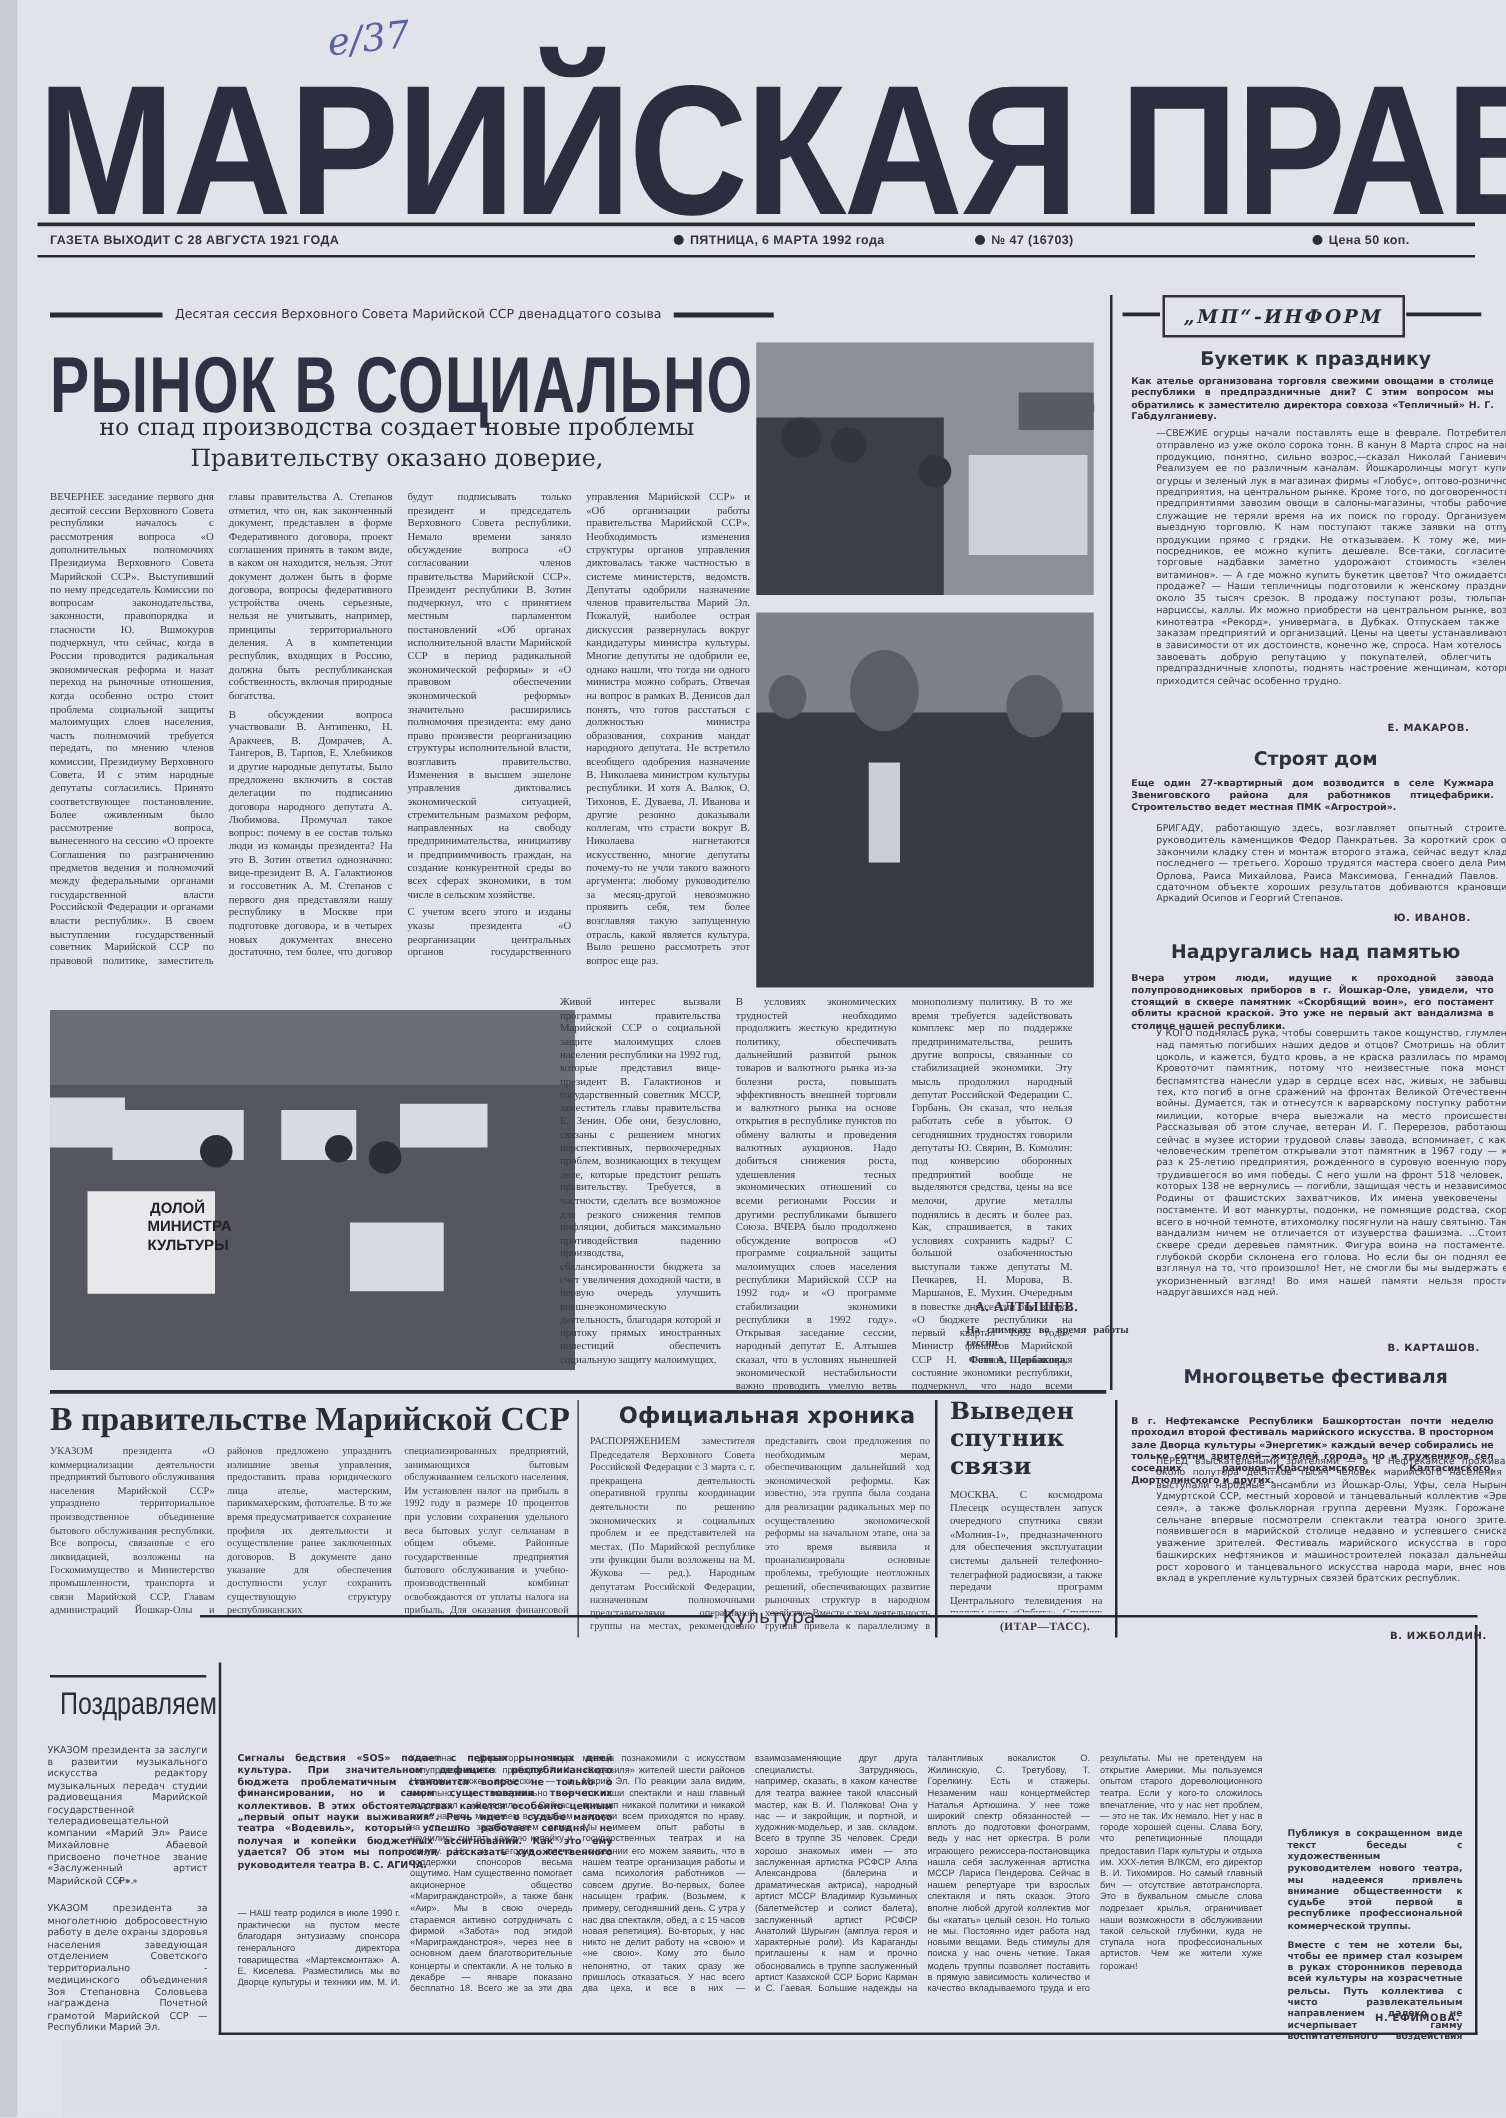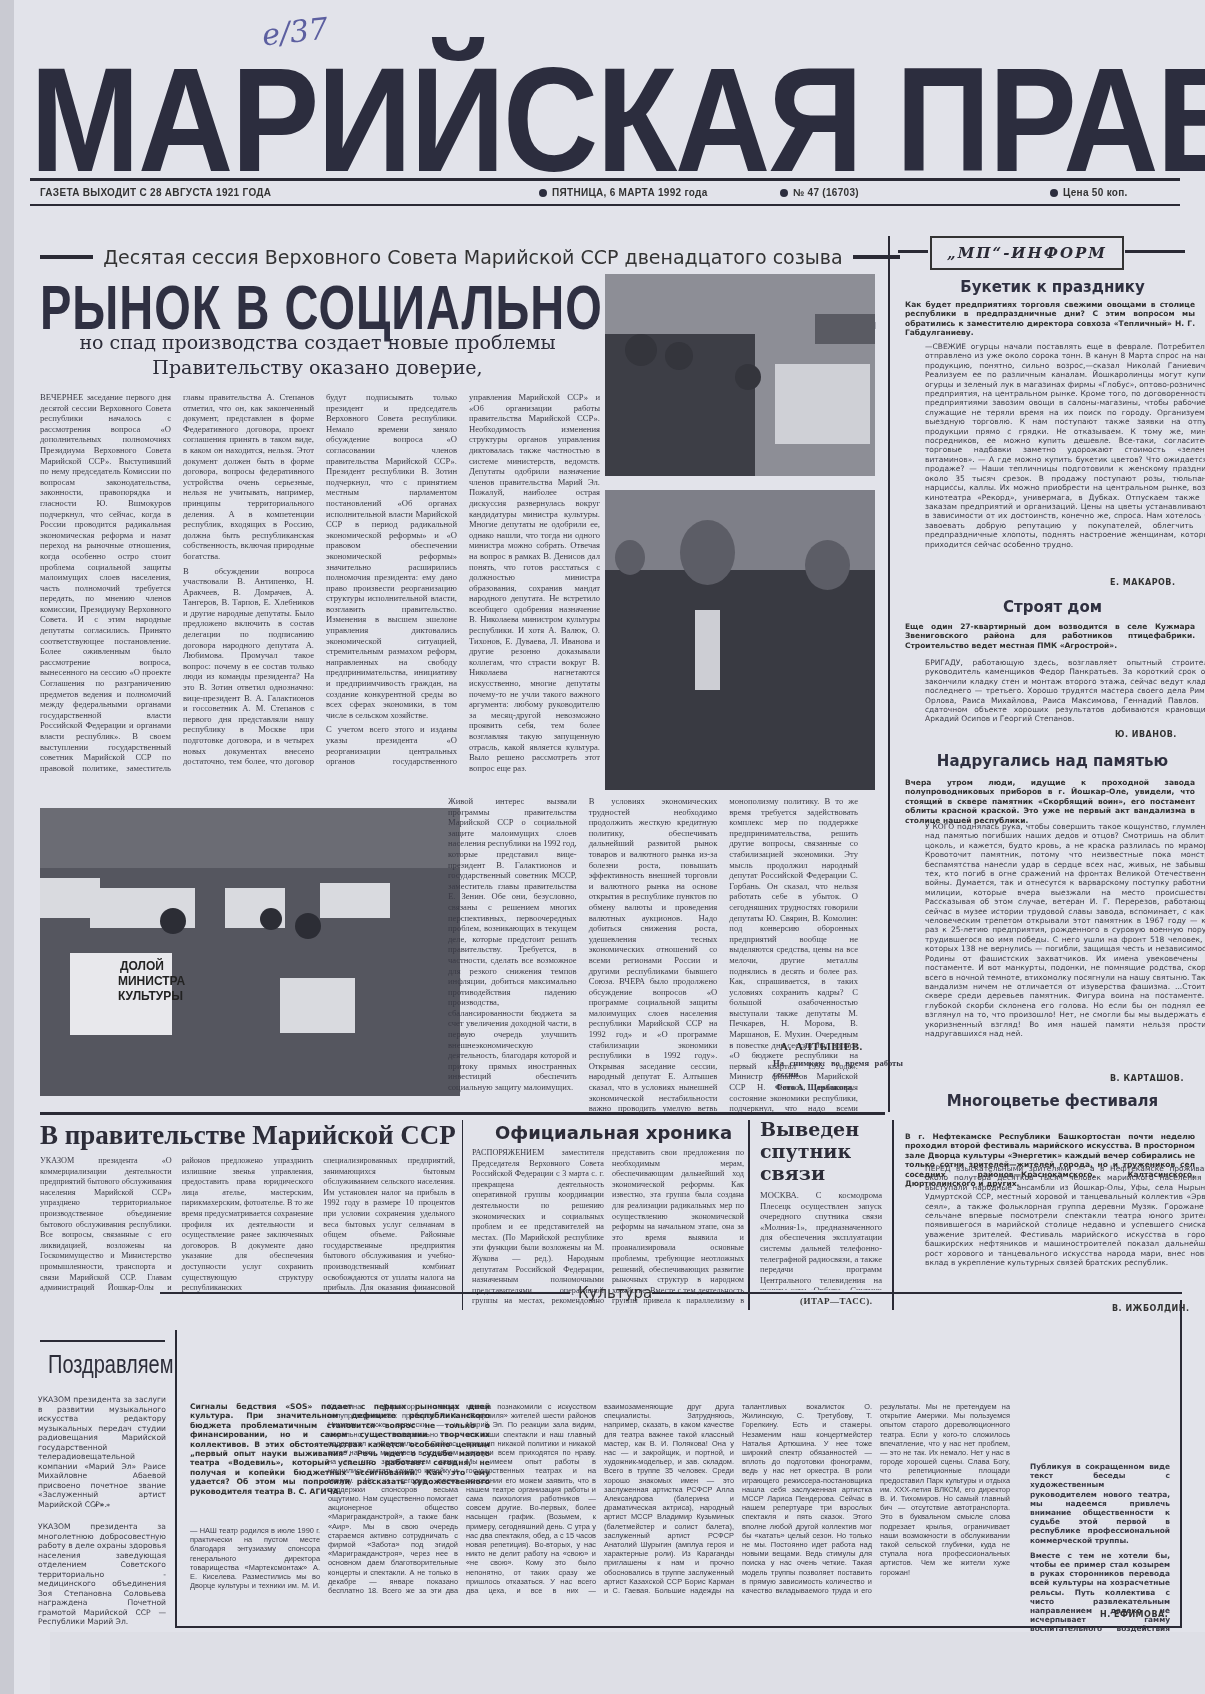--- a/index.html
+++ b/index.html
@@ -4,21 +4,21 @@
 <style>
   html,body{margin:0;padding:0;}
   body{width:1205px;height:1694px;background:#dcdde6;font-family:"Liberation Serif",serif;color:#2a2a33;overflow:hidden;position:relative;}
   .page{position:absolute;left:0;top:0;width:1205px;height:1694px;background:#e2e3ea;}
   .left-edge{position:absolute;left:0;top:0;width:14px;height:1694px;background:#c9cad2;}
   .handwriting{position:absolute;left:262px;top:14px;font-family:"DejaVu Serif",serif;font-style:italic;font-size:30px;color:#5c5fa0;transform:rotate(-6deg);}
   .masthead{position:absolute;left:30px;top:55px;width:1150px;height:118px;font-family:"Liberation Sans",sans-serif;font-weight:bold;font-size:132px;line-height:118px;letter-spacing:-2px;color:#2c2d3e;transform:scaleY(1.12);transform-origin:top left;white-space:nowrap;}
   .rule{position:absolute;background:#2a2a35;}
   .strip{position:absolute;top:187px;font-family:"Liberation Sans",sans-serif;font-size:10px;font-weight:bold;color:#333;letter-spacing:.3px;white-space:nowrap;}
   .dot{display:inline-block;width:8px;height:8px;border-radius:50%;background:#2c2d3e;margin-right:5px;vertical-align:-1px;}
-  .kicker{position:absolute;left:40px;top:246px;width:860px;font-family:"DejaVu Sans",sans-serif;font-size:19px;color:#333;white-space:nowrap;display:flex;align-items:center;gap:10px;}
+  .kicker{position:absolute;left:40px;top:246px;width:860px;font-family:"DejaVu Sans",sans-serif;font-size:10px;color:#333;white-space:nowrap;display:flex;align-items:center;gap:10px;}
   .kicker .bar{height:4px;background:#2a2a35;}
   .h-main{position:absolute;left:40px;top:270px;width:555px;font-family:"Liberation Sans",sans-serif;font-weight:bold;font-size:47px;letter-spacing:1px;color:#2f3042;transform:scaleY(1.35);transform-origin:top left;white-space:nowrap;}
   .subhead{position:absolute;left:40px;top:330px;width:555px;text-align:center;font-family:"DejaVu Serif",serif;font-size:19px;line-height:25px;color:#2c2c38;}
   .cols{position:absolute;font-family:"Liberation Serif",serif;font-size:8.6px;line-height:10.6px;color:#3a3a45;text-align:justify;column-gap:12px;overflow:hidden;}
   .sans{font-family:"Liberation Sans",sans-serif;}
   .photo{position:absolute;background:#6f707a;overflow:hidden;}
   .photo .g{position:absolute;border-radius:50%;background:#2c2d35;}
   .photo .b{position:absolute;background:#d9dadf;}
   .photo .sign{position:absolute;background:#e8e8ec;font-family:"Liberation Sans",sans-serif;font-weight:bold;font-size:12px;line-height:15px;color:#222;padding:6px;text-align:center;}
   .sidebox-title{position:absolute;left:930px;top:236px;width:190px;height:30px;border:2px solid #333;font-family:"DejaVu Serif",serif;font-style:italic;font-weight:bold;font-size:15px;text-align:center;line-height:30px;color:#2a2a35;letter-spacing:2px;}
@@ -103,21 +103,21 @@
   <div class="cols" style="left:745px;top:1058px;width:130px;height:22px;font-weight:bold;margin-left:28px;">На снимках: во время работы сессии.</div>
   <div class="cols" style="left:775px;top:1082px;width:110px;height:12px;font-weight:bold;">Фото А. Щербакова.</div>
 
   <div class="vrule" style="left:888px;top:236px;height:876px;"></div>
 
   <div class="rule" style="left:898px;top:250px;width:30px;height:3px;"></div>
   <div class="sidebox-title">„МП“-ИНФОРМ</div>
   <div class="rule" style="left:1125px;top:250px;width:60px;height:3px;"></div>
 
   <div class="side-h" style="top:278px;">Букетик к празднику</div>
-  <div class="side-lead" style="top:300px;">Как будет предприятиях торговля свежими овощами в столице республики в предпраздничные дни? С этим вопросом мы обратились к заместителю директора совхоза «Тепличный» Н. Г. Габдулганиеву.</div>
+  <div class="side-lead" style="top:300px;">Как ателье организована торговля свежими овощами в столице республики в предпраздничные дни? С этим вопросом мы обратились к заместителю директора совхоза «Тепличный» Н. Г. Габдулганиеву.</div>
   <div class="side-body" style="top:342px;height:232px;overflow:hidden;">—СВЕЖИЕ огурцы начали поставлять еще в феврале. Потребителям отправлено из уже около сорока тонн. В канун 8 Марта спрос на нашу продукцию, понятно, сильно возрос,—сказал Николай Ганиевич.—Реализуем ее по различным каналам. Йошкаролинцы могут купить огурцы и зеленый лук в магазинах фирмы «Глобус», оптово-розничного предприятия, на центральном рынке. Кроме того, по договоренности с предприятиями завозим овощи в салоны-магазины, чтобы рабочие и служащие не теряли время на их поиск по городу. Организуем и выездную торговлю. К нам поступают также заявки на отпуск продукции прямо с грядки. Не отказываем. К тому же, минуя посредников, ее можно купить дешевле. Все-таки, согласитесь, торговые надбавки заметно удорожают стоимость «зеленых витаминов». — А где можно купить букетик цветов? Что ожидается в продаже? — Наши тепличницы подготовили к женскому празднику около 35 тысяч срезок. В продажу поступают розы, тюльпаны, нарциссы, каллы. Их можно приобрести на центральном рынке, возле кинотеатра «Рекорд», универмага, в Дубках. Отпускаем также по заказам предприятий и организаций. Цены на цветы устанавливаются в зависимости от их достоинств, конечно же, спроса. Нам хотелось бы завоевать добрую репутацию у покупателей, облегчить им предпраздничные хлопоты, поднять настроение женщинам, которым приходится сейчас особенно трудно.</div>
   <div class="sig" style="left:1110px;top:578px;">Е. МАКАРОВ.</div>
 
   <div class="side-h" style="top:598px;">Строят дом</div>
   <div class="side-lead" style="top:622px;">Еще один 27-квартирный дом возводится в селе Кужмара Звениговского района для работников птицефабрики. Строительство ведет местная ПМК «Агрострой».</div>
   <div class="side-body" style="top:658px;height:72px;overflow:hidden;">БРИГАДУ, работающую здесь, возглавляет опытный строитель, руководитель каменщиков Федор Панкратьев. За короткий срок они закончили кладку стен и монтаж второго этажа, сейчас ведут кладку последнего — третьего. Хорошо трудятся мастера своего дела Римма Орлова, Раиса Михайлова, Раиса Максимова, Геннадий Павлов. На сдаточном объекте хороших результатов добиваются крановщики Аркадий Осипов и Георгий Степанов.</div>
   <div class="sig" style="left:1115px;top:730px;">Ю. ИВАНОВ.</div>
 
   <div class="side-h" style="top:752px;">Надругались над памятью</div>
   <div class="side-lead" style="top:778px;">Вчера утром люди, идущие к проходной завода полупроводниковых приборов в г. Йошкар-Оле, увидели, что стоящий в сквере памятник «Скорбящий воин», его постамент облиты красной краской. Это уже не первый акт вандализма в столице нашей республики.</div>

